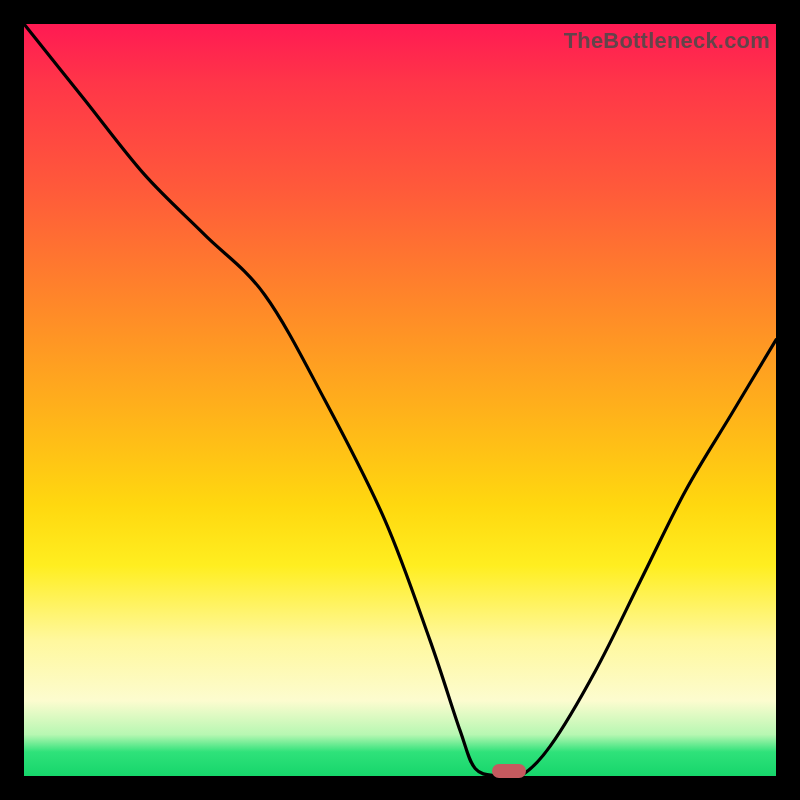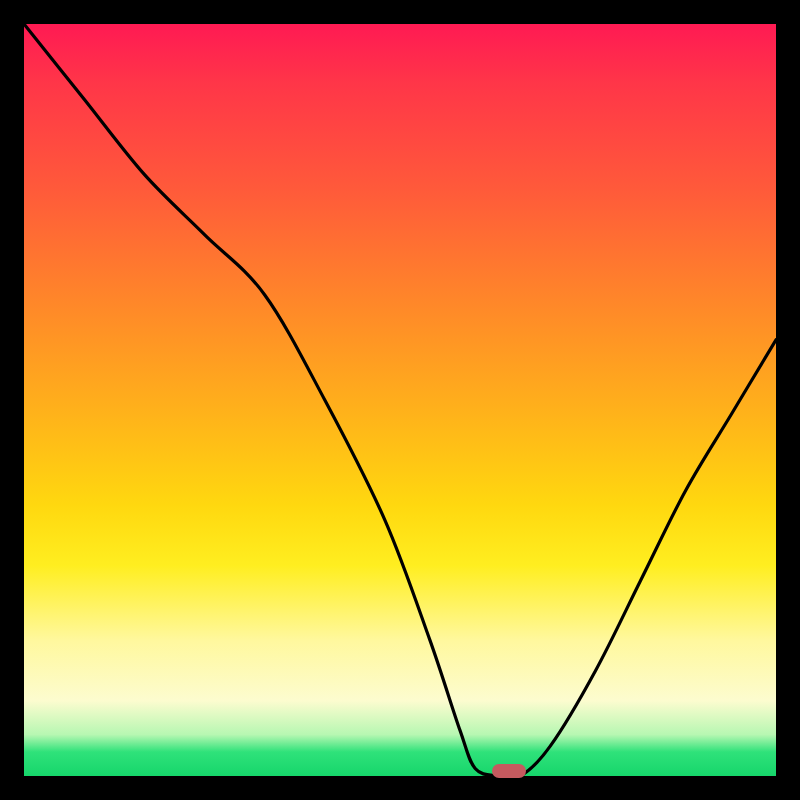--- a/index.html
+++ b/index.html
@@ -65,20 +65,21 @@
     border-radius: 7px;
     background: #c55a5f;
   }
 </style>
 </head>
 <body>
 
 <div class="frame">
   <div class="plot-area">
 
+    <div class="watermark">TheBottleneck.com</div>
 
     <svg class="curve" viewBox="0 0 752 752" preserveAspectRatio="none">
       <path id="curve-path" fill="none" stroke="#000" stroke-width="3.2" stroke-linecap="round" stroke-linejoin="round" d="M 0.0 0.0 C 10.0 12.5, 40.1 50.1, 60.2 75.2 C 80.2 100.3, 100.3 127.8, 120.3 150.4 C 140.4 173.0, 160.4 190.5, 180.5 210.6 C 200.5 230.6, 220.6 243.1, 240.6 270.7 C 260.7 298.3, 280.7 338.4, 300.8 376.0 C 320.9 413.6, 343.4 456.2, 361.0 496.3 C 378.5 536.4, 393.5 581.5, 406.1 616.6 C 418.6 651.7, 428.6 685.6, 436.2 706.9 C 443.7 728.2, 444.9 737.0, 451.2 744.5 C 457.5 752.0, 466.2 750.7, 473.8 752.0 C 481.3 753.3, 487.5 757.0, 496.3 752.0 C 505.1 747.0, 513.9 739.5, 526.4 721.9 C 538.9 704.4, 556.5 674.3, 571.5 646.7 C 586.6 619.1, 601.6 586.6, 616.6 556.5 C 631.7 526.4, 646.7 493.8, 661.8 466.2 C 676.8 438.7, 691.8 416.1, 706.9 391.0 C 721.9 366.0, 744.5 328.4, 752.0 315.8"></path>
     </svg>
 
     <div class="marker" id="marker" style="left: 468.04px; top: 739.736px;"></div>
 
   </div>
 </div>
 

